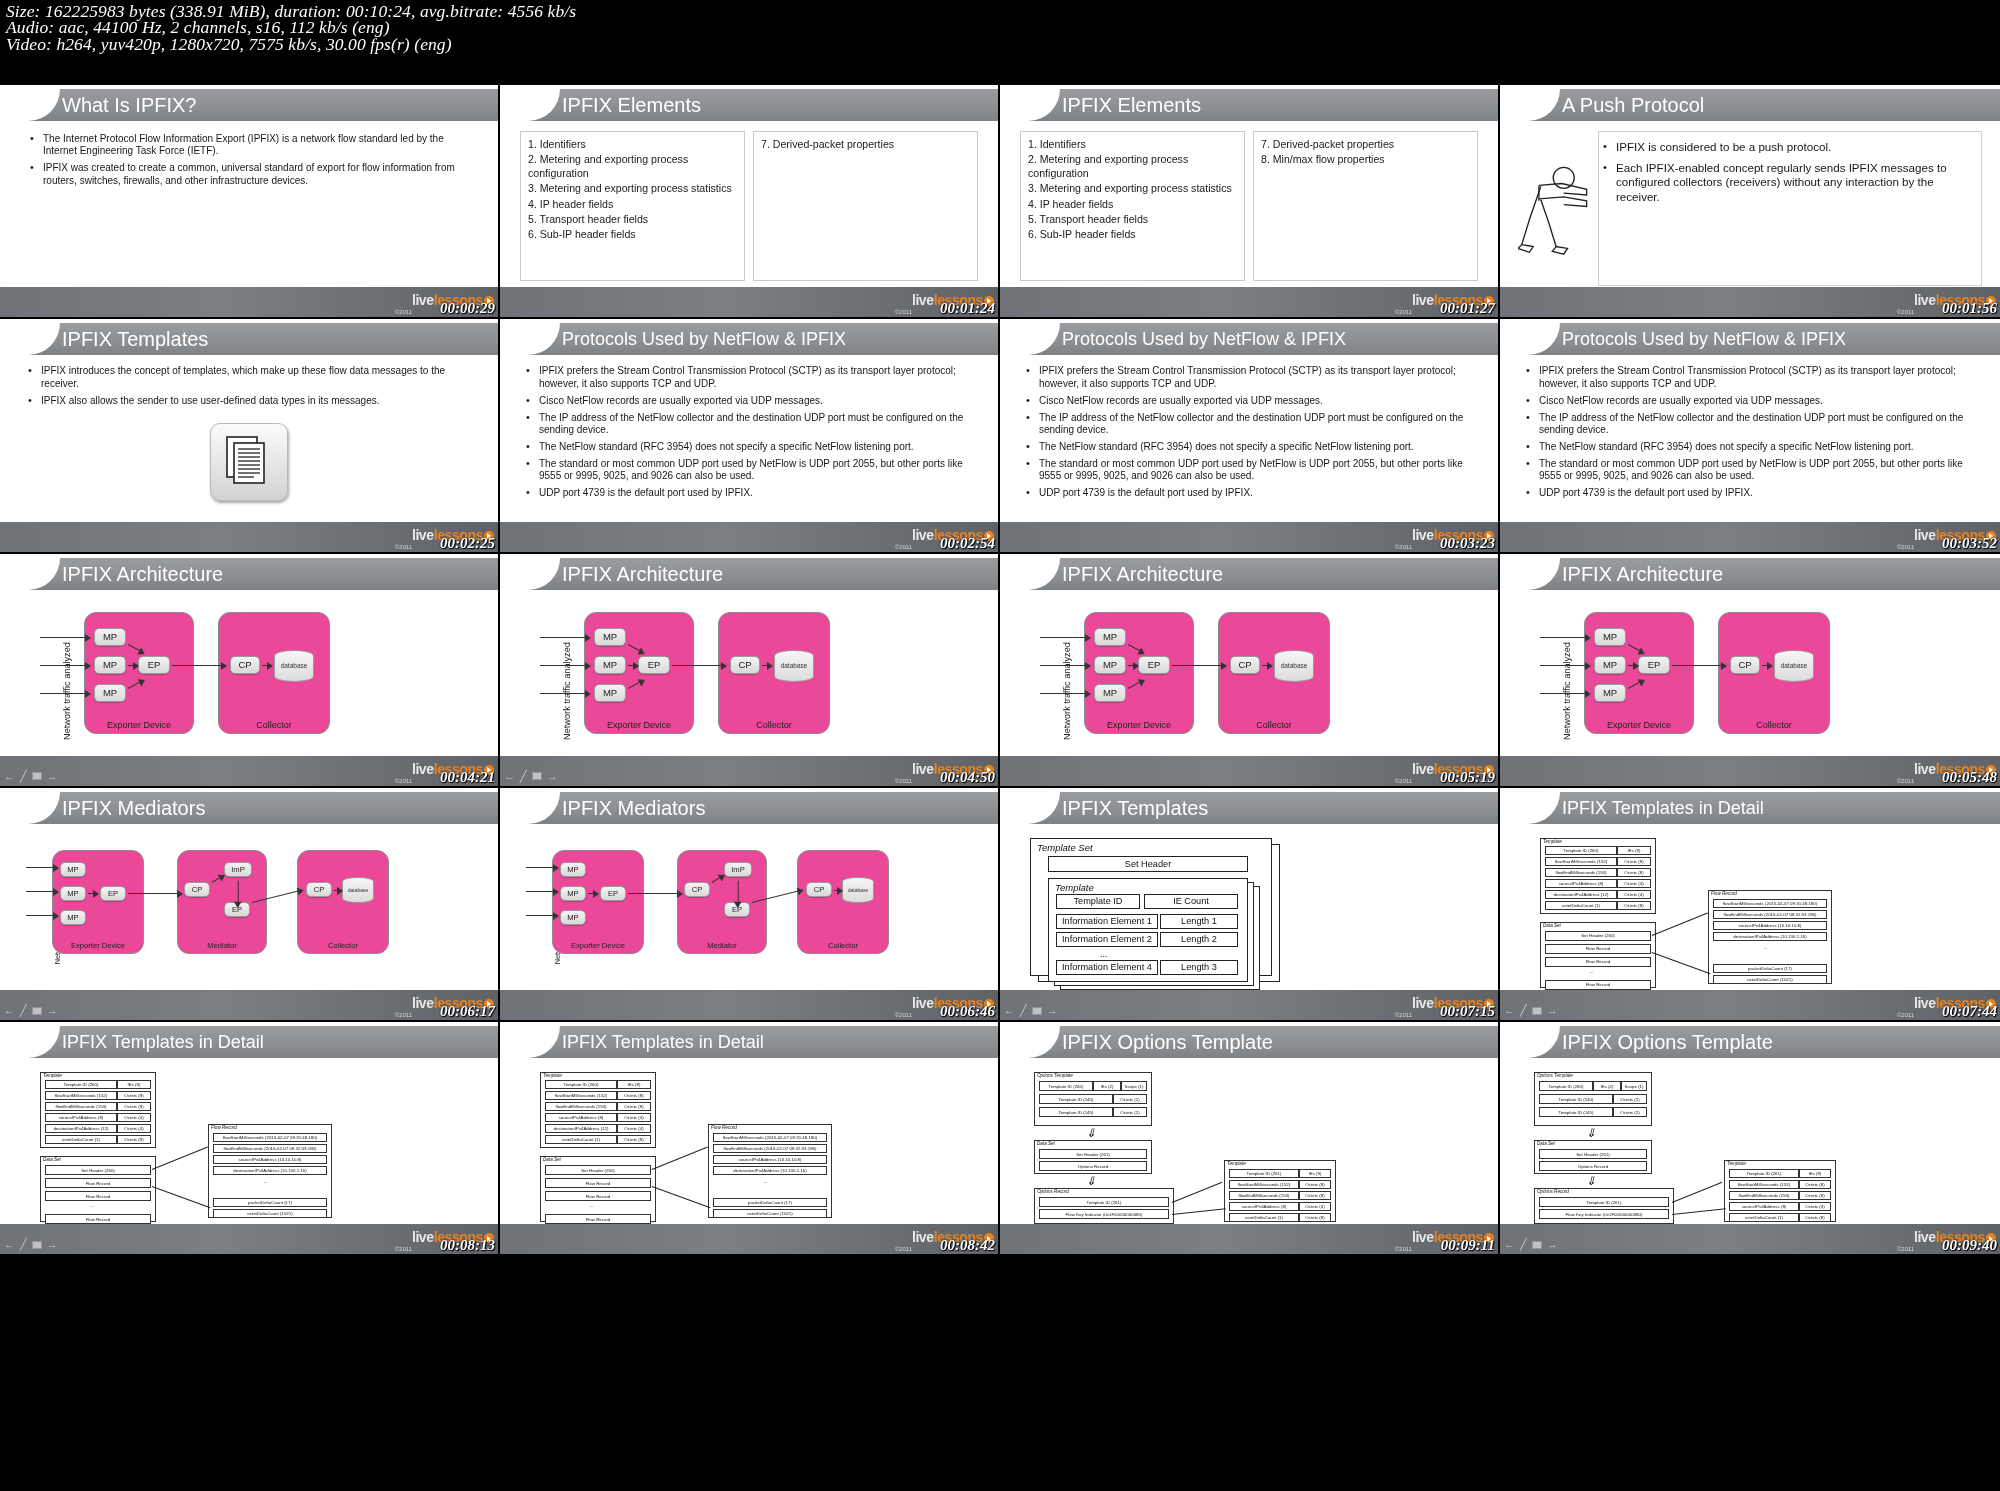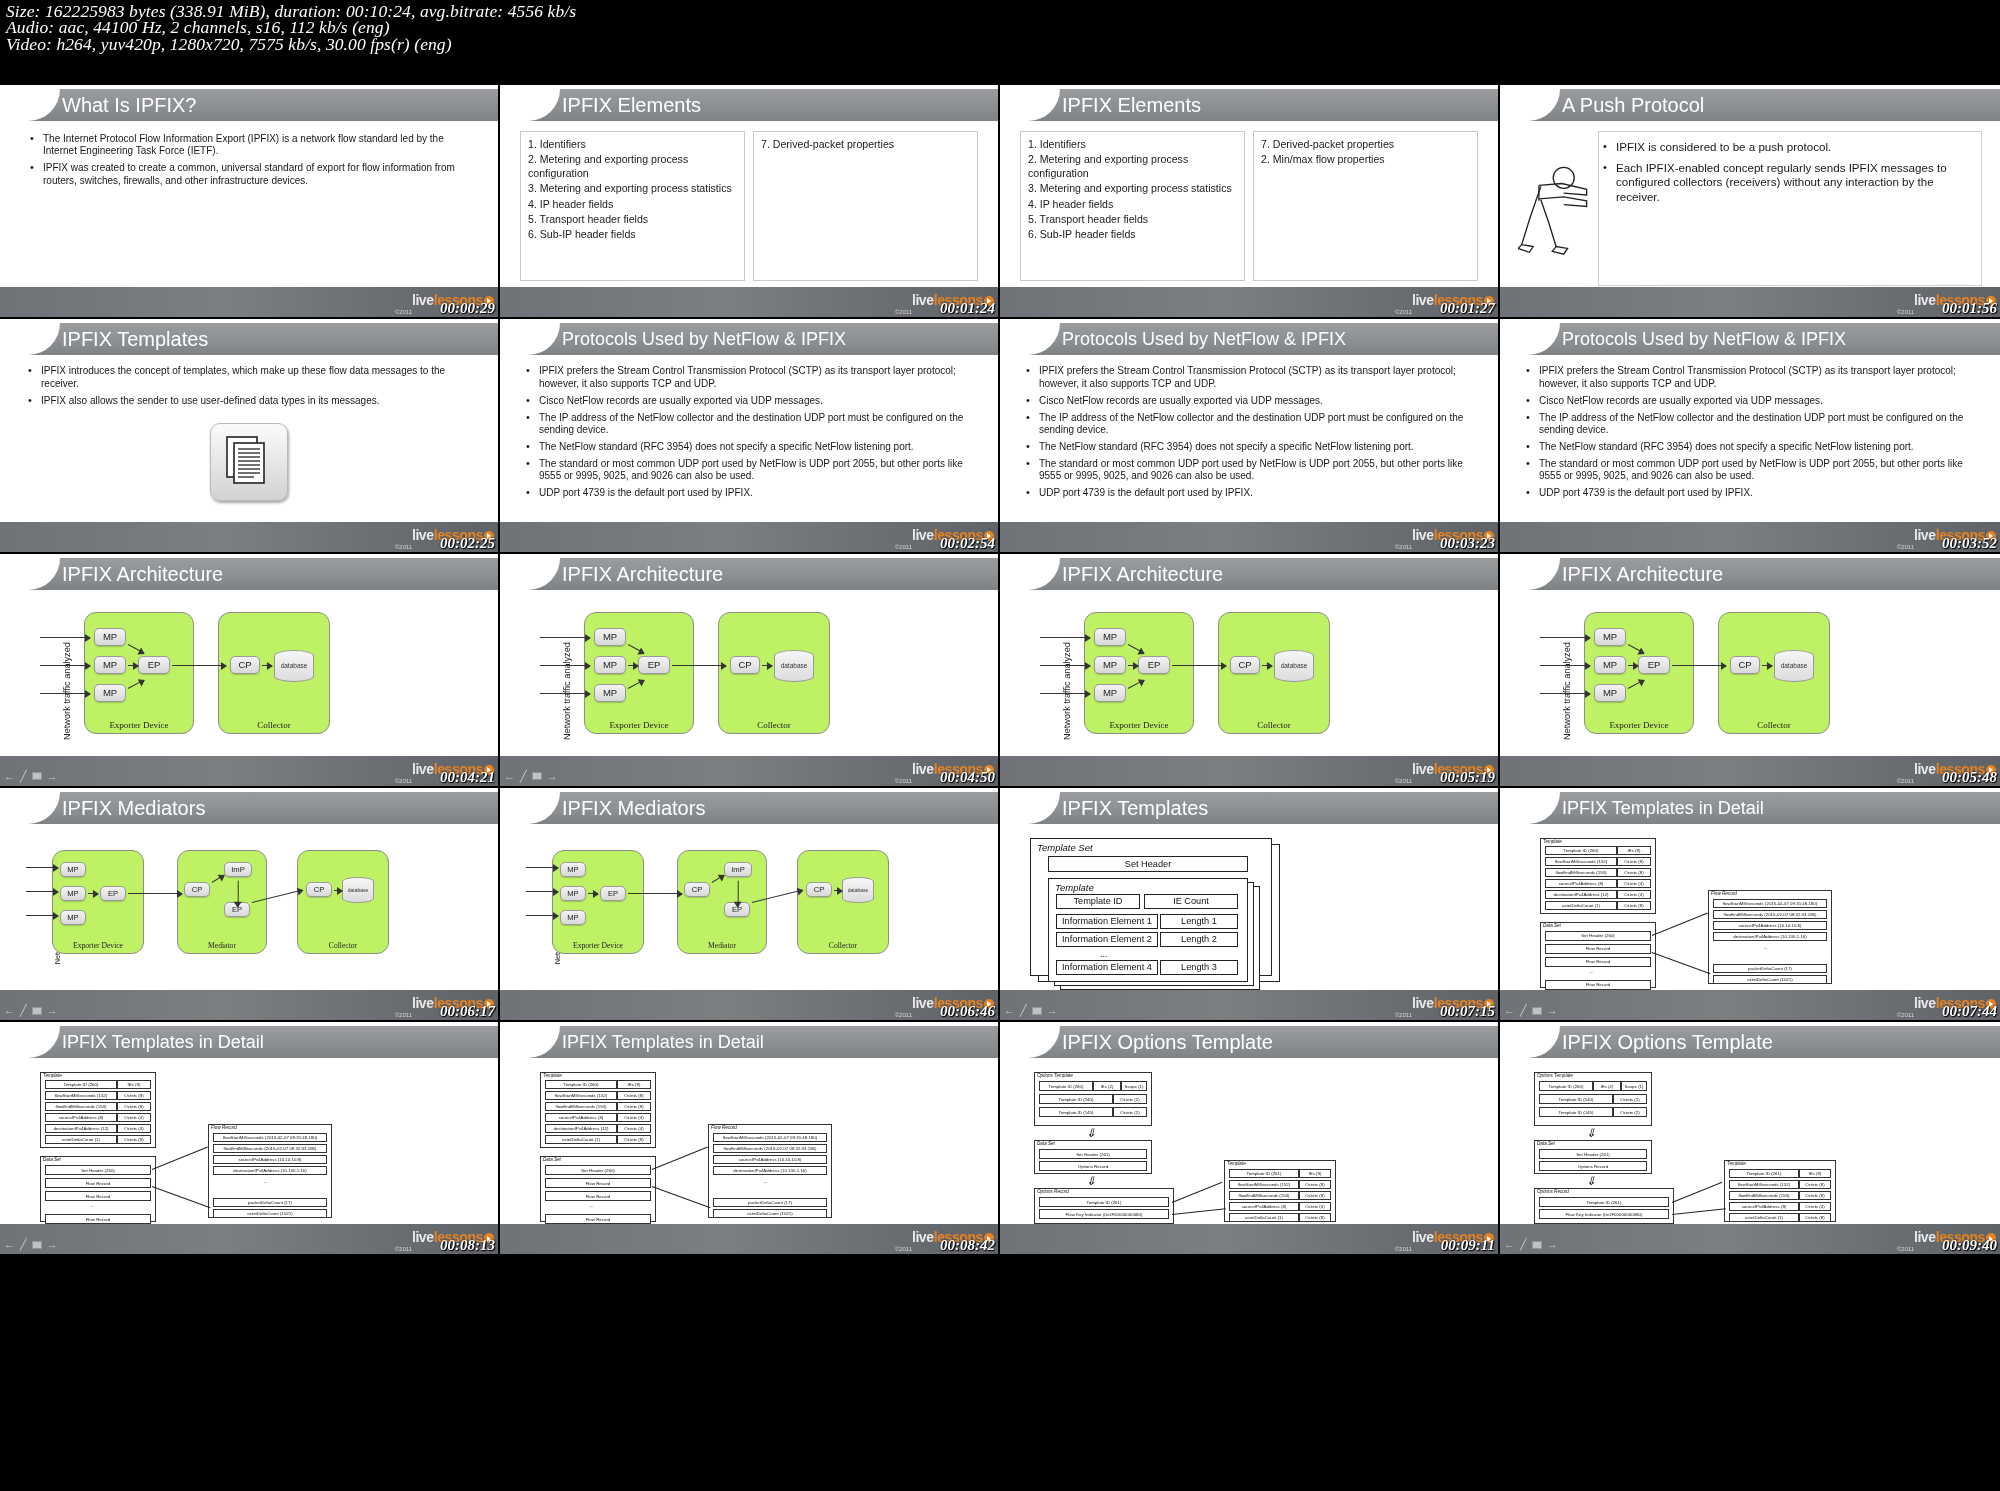--- a/index.html
+++ b/index.html
@@ -155,21 +155,21 @@
 
   
   .arch { position:relative; width:100%; height:100%; }
   .vlabel{
     position:absolute; left:6px; top:50%;
     transform:translateY(-50%) rotate(-90deg);
     transform-origin:center;
     font-size:9.2px; color:#222; white-space:nowrap;
   }
   .grpbox{
-    position:absolute; border:1.5px solid #8d8d8d; border-radius:12px; background:#bef264;font-family:Liberation Serif, serif;
+    position:absolute; border:1.5px solid #8d8d8d; border-radius:12px; background:#ec4899;
   }
   .grplab{ position:absolute; bottom:3px; left:0; right:0; text-align:center; font-size:9px; color:#222;}
   .nodebox{
     position:absolute;
     background:linear-gradient(to bottom,#f4f4f4,#d8d8d8);
     border:1px solid #9a9a9a; border-radius:5px;
     font-size:9.5px; color:#222;
     display:flex;align-items:center;justify-content:center;
     box-shadow:0 1px 1px rgba(0,0,0,.2);
   }
@@ -276,21 +276,21 @@
                 <li>2. Metering and exporting process configuration</li>
                 <li>3. Metering and exporting process statistics</li>
                 <li>4. IP header fields</li>
                 <li>5. Transport header fields</li>
                 <li>6. Sub-IP header fields</li>
               </ol>
             </div>
             <div class="colbox">
               <ol>
                 <li>7. Derived-packet properties</li>
-                <li>2. Min/max flow properties</li>
+                <li>8. Min/max flow properties</li>
               </ol>
             </div>
           </div>
         </div>
       </div>
       <div class="footbar">
         <div class="ll"><span>live</span><i>lessons</i><span class="circ"></span></div>
         <div class="copyr">©2011</div>
         <div class="tcode">00:01:27</div>
       </div>

